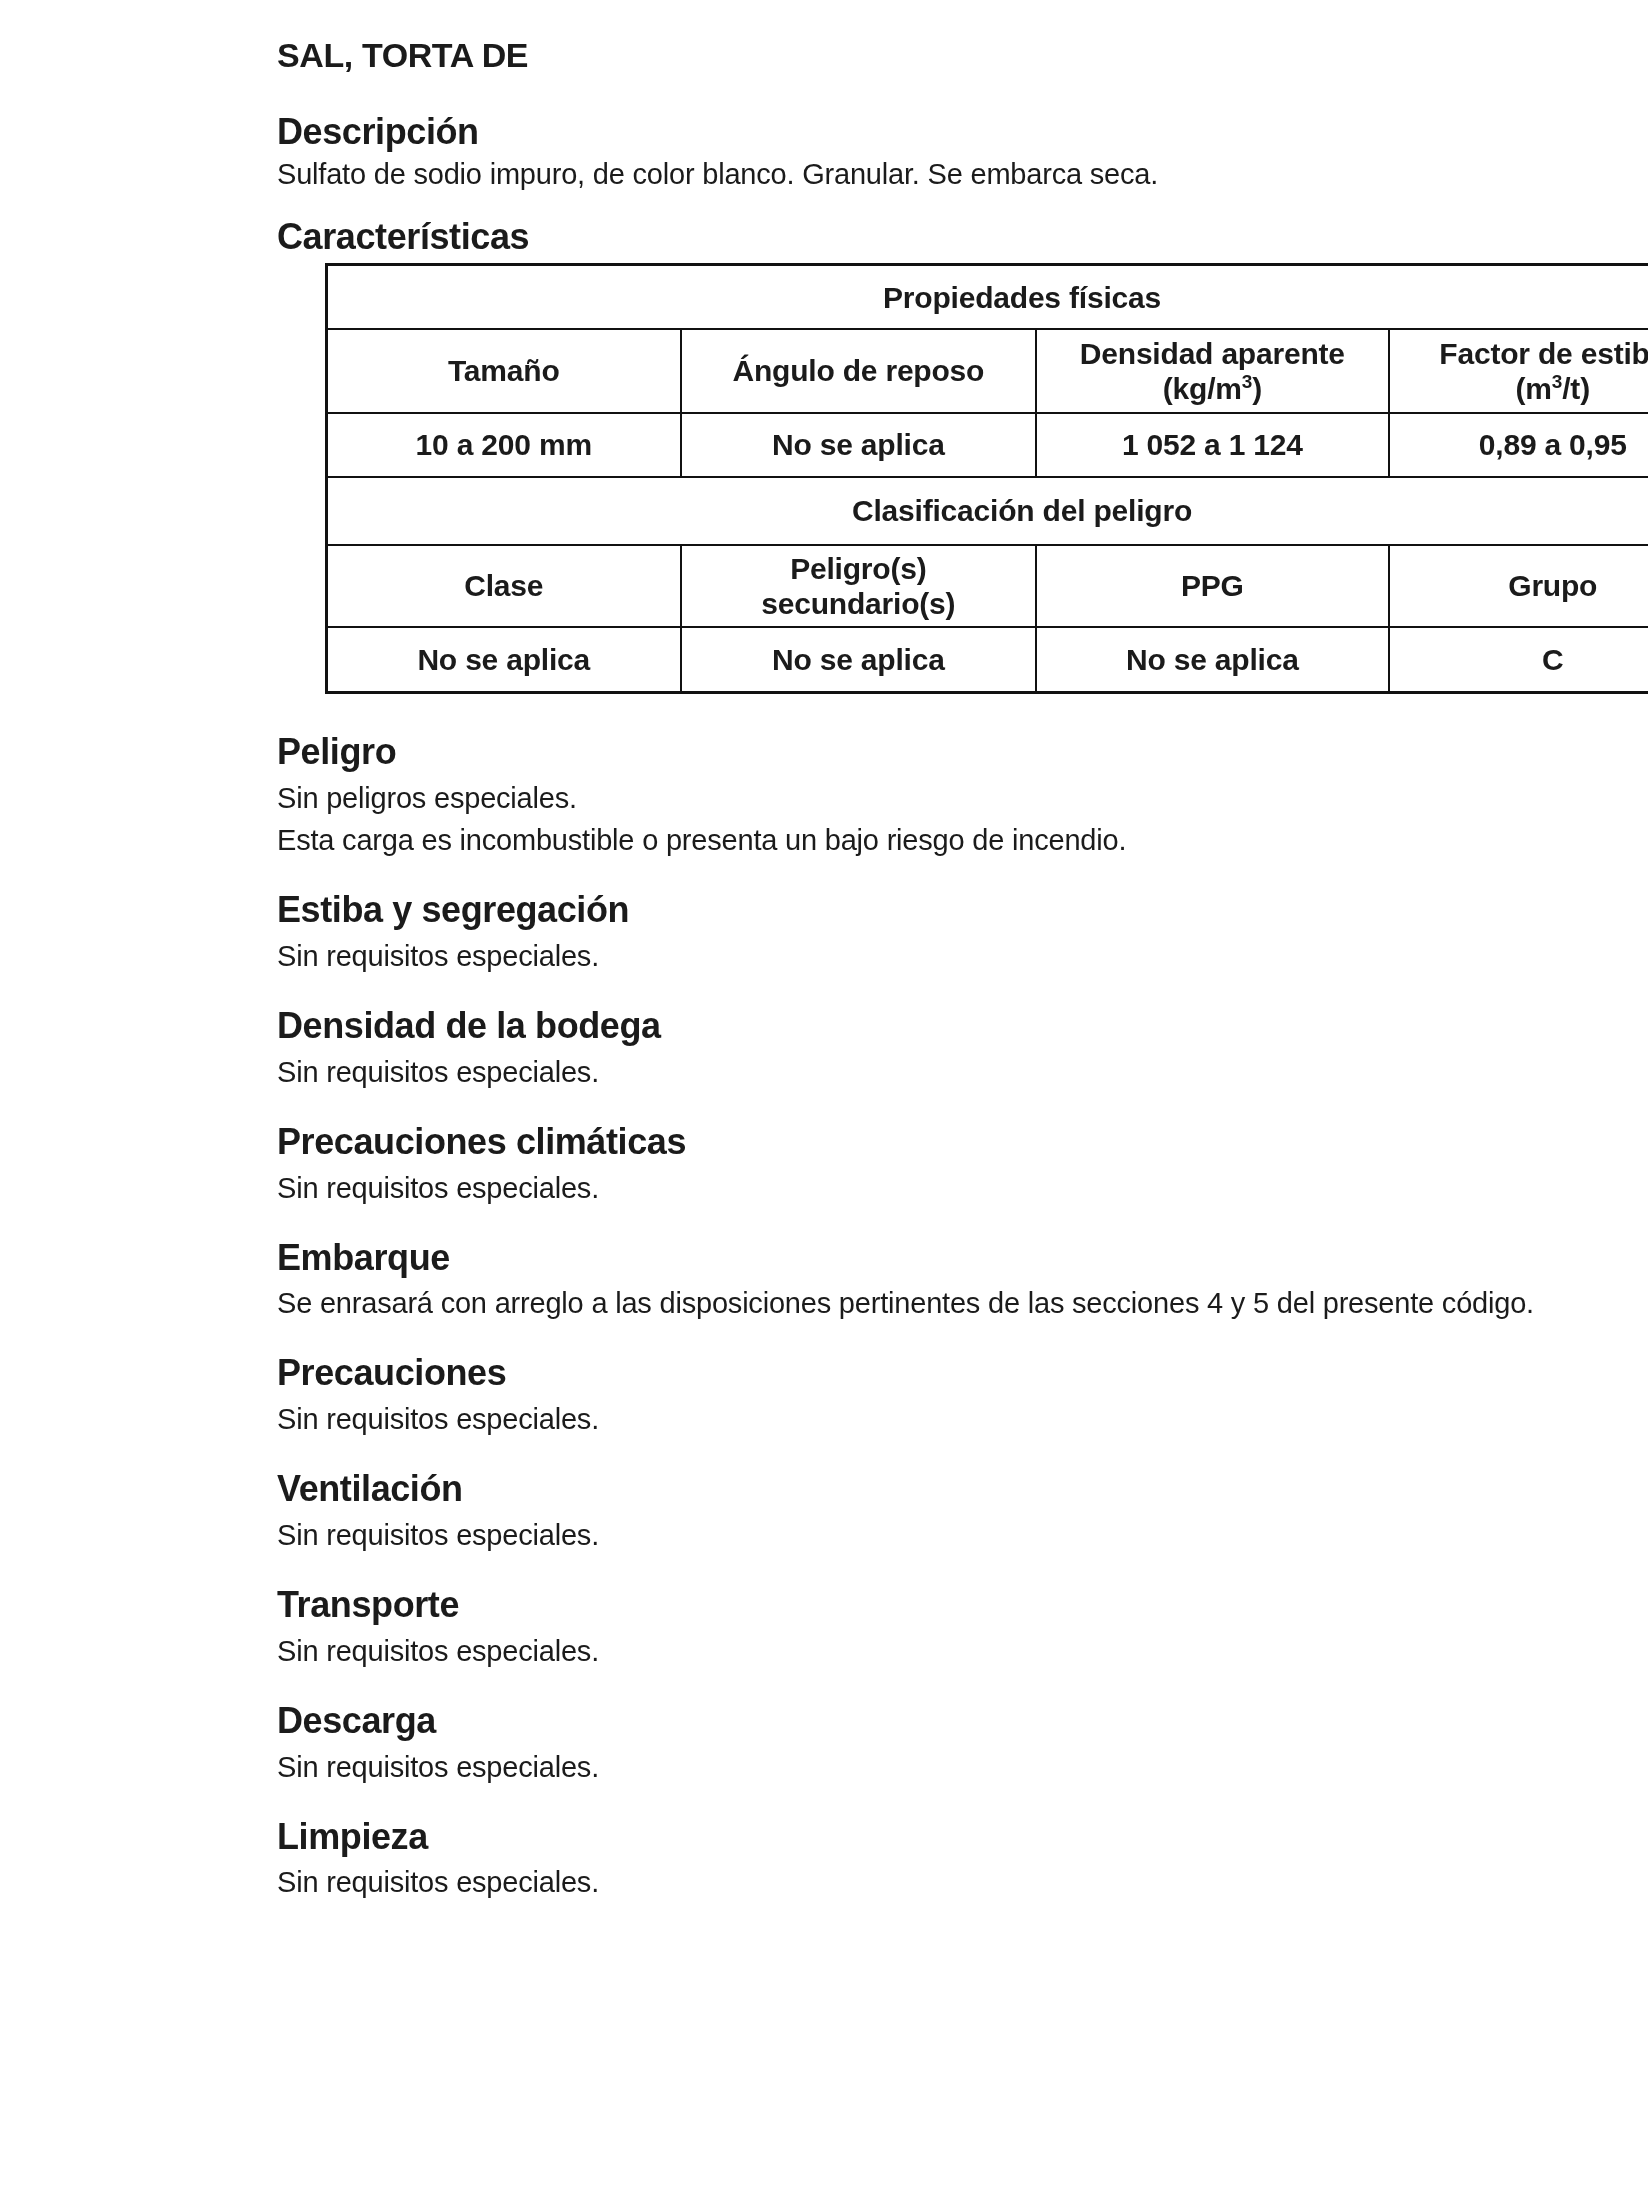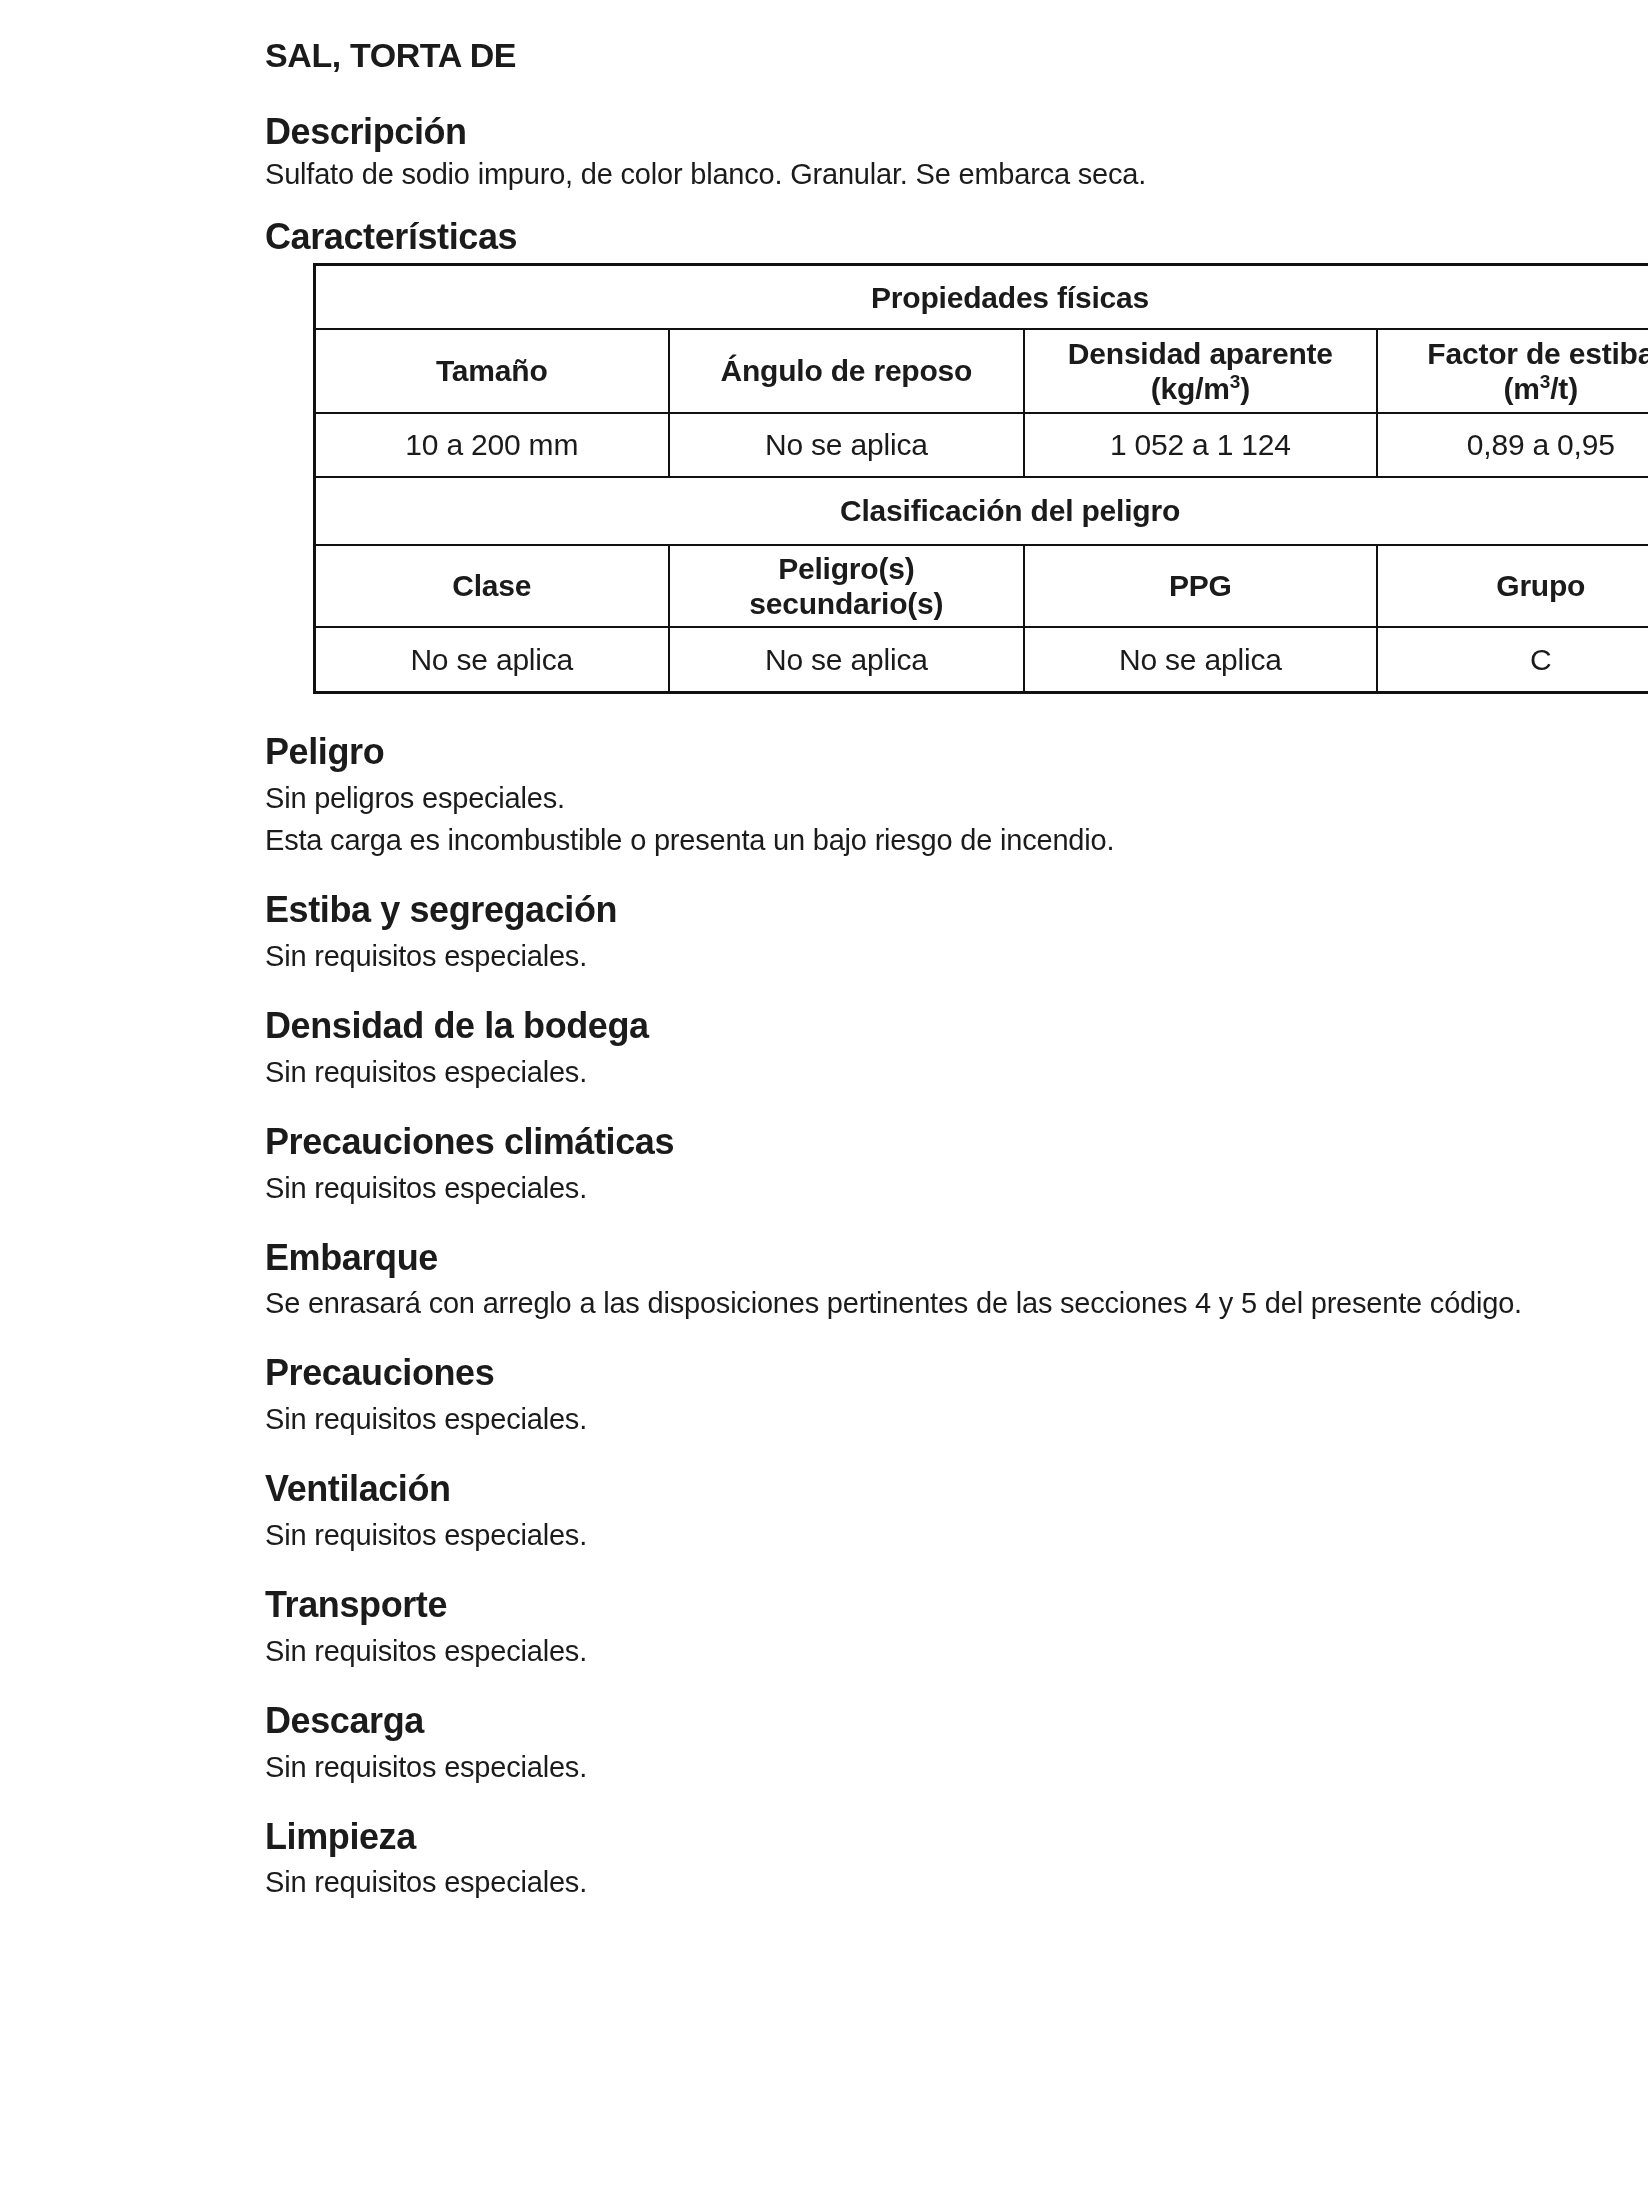--- a/index.html
+++ b/index.html
@@ -4,21 +4,21 @@
 <style>
   html,body{margin:0;padding:0;background:#e8e8e8;}
   .page{
     position:relative;
     width:1648px;height:2205px;
     background:#ffffff;
     font-family:"Liberation Sans","DejaVu Sans",sans-serif;
     color:#1b1b1b;
     overflow:hidden;
   }
-  .content{position:absolute;left:265px;top:35px;width:1327px;}
+  .content{position:absolute;left:277px;top:35px;width:1327px;}
   h1,h2,p{margin:0;padding:0;}
   .title{
     font-size:34px;line-height:40px;font-weight:700;letter-spacing:-0.4px;
   }
   h2.hdg{
     font-size:36px;line-height:40px;font-weight:700;letter-spacing:-0.4px;
   }
   .hdg-desc{margin-top:37px;}
   .bodyline{
     font-size:29px;line-height:42px;font-weight:400;letter-spacing:-0.2px;
@@ -34,21 +34,21 @@
   col.c1{width:25.45%;} col.c2{width:25.57%;} col.c3{width:25.33%;} col.c4{width:23.65%;}
   .char-table th,.char-table td{
     border:2.4px solid #111111;padding:0;vertical-align:middle;
     font-size:30px;line-height:35px;letter-spacing:-0.2px;
   }
   tr.r1{height:64px;} tr.r2{height:84px;} tr.r3{height:64px;}
   tr.r4{height:68px;} tr.r5{height:80px;} tr.r6{height:66px;}
   tr.r1 th{border-bottom-width:1.6px;}
   .span-head{font-size:31px;font-weight:700;}
   th.colhead{font-weight:700;}
-  td.val{font-weight:400;}
+  td.val{font-weight:700;}
   th.hz2{padding:5px 46px;}
   .char-table sup{font-size:19px;line-height:0;vertical-align:super;}
   .section{margin-top:29px;}
   .section.first{margin-top:38px;}
   .section p{margin-top:4.8px;}
   .section p + p{margin-top:0;}
 </style>
 </head>
 <body>
 

